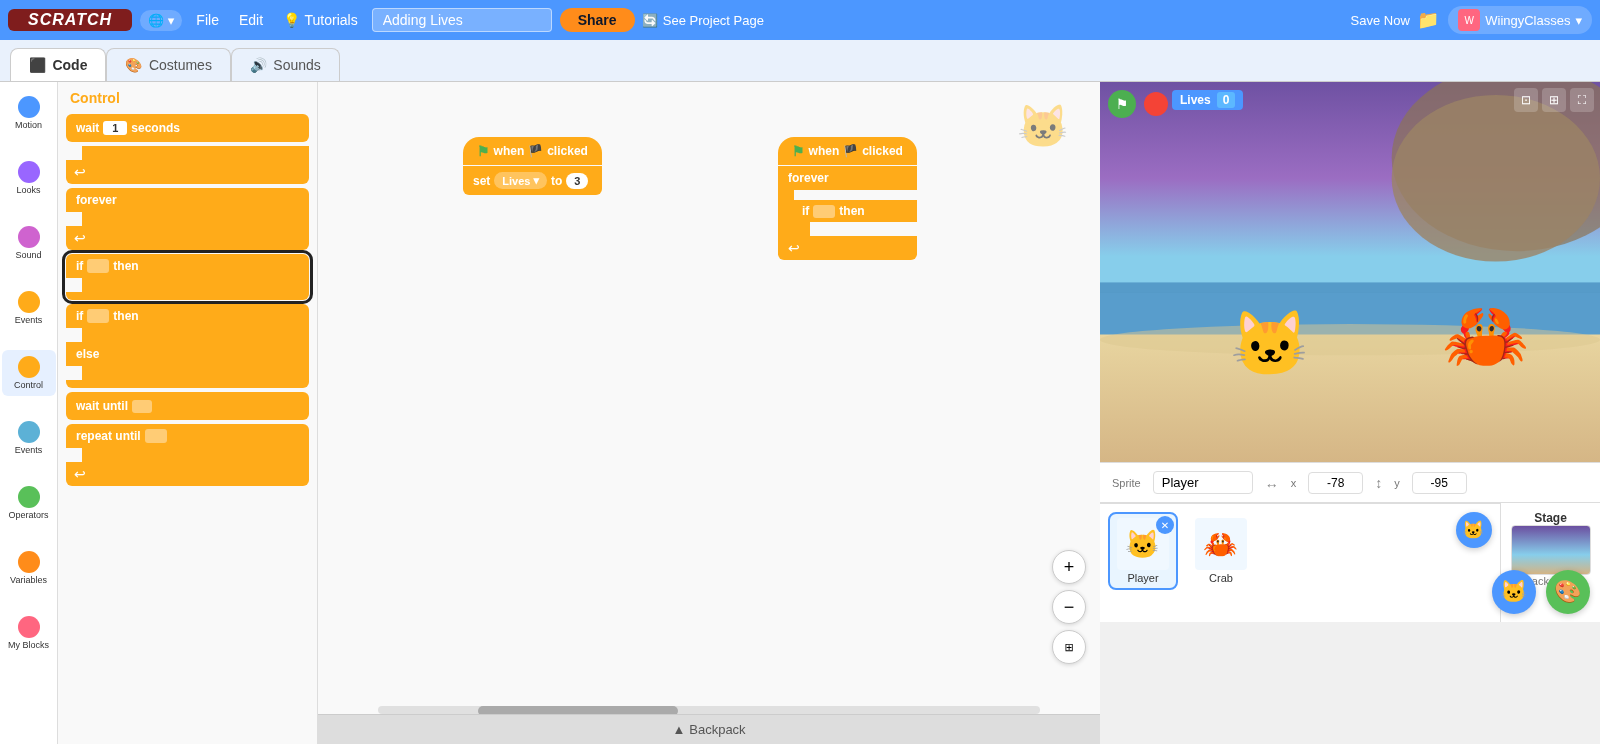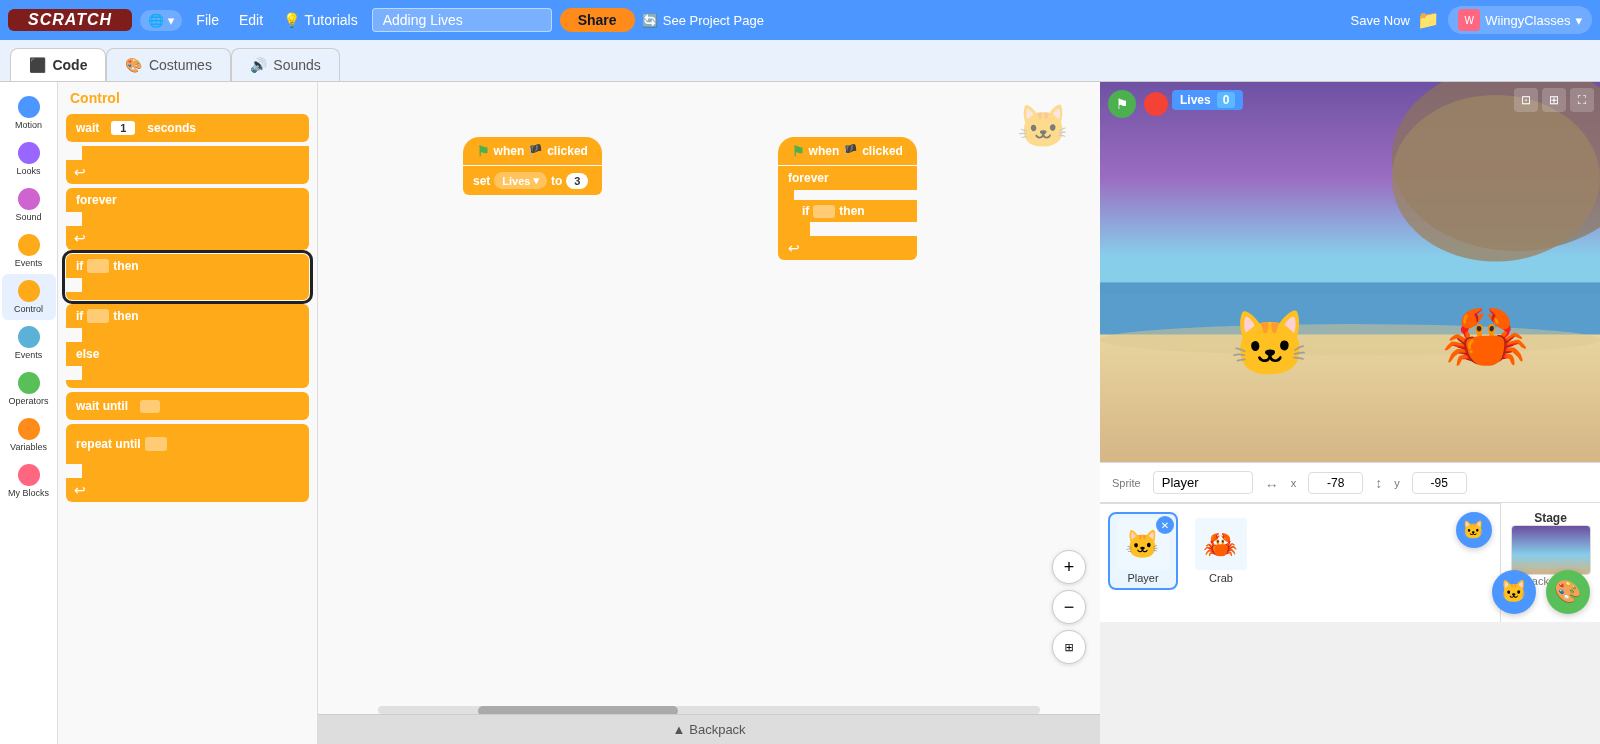--- a/index.html
+++ b/index.html
@@ -146,21 +146,21 @@
     }
 
     
     #categories {
       width: 58px;
       background: white;
       display: flex;
       flex-direction: column;
       align-items: center;
       padding-top: 8px;
-      gap: 0;
+      gap: 19px;
       border-right: 1px solid #ddd;
       overflow-y: auto;
     }
     .cat-item {
       display: flex;
       flex-direction: column;
       align-items: center;
       gap: 2px;
       padding: 6px 4px;
       border-radius: 6px;
@@ -199,21 +199,21 @@
       background: #ffab19;
       border-radius: 6px;
       padding: 6px 10px;
       margin-bottom: 4px;
       color: white;
       font-size: 12px;
       font-weight: 600;
       cursor: pointer;
       display: flex;
       align-items: center;
-      gap: 12px;
+      gap: 4px;
       min-height: 28px;
       position: relative;
     }
     .block-input {
       background: white;
       border-radius: 3px;
       color: #333;
       padding: 1px 5px;
       font-size: 11px;
       min-width: 24px;
@@ -621,21 +621,21 @@
       <div style="background:#ffab19;margin-left:16px;height:14px;"></div>
       <div style="background:#ffab19;border-radius:0 0 6px 6px;padding:4px 8px;"></div>
     </div>
 
     <div class="block">
       <span>wait until</span>
       <span style="width:20px;height:13px;background:rgba(255,255,255,0.4);border-radius:3px;display:inline-block;"></span>
     </div>
 
     <div style="margin-bottom:4px;">
-      <div style="background:#ffab19;border-radius:6px 6px 0 0;padding:13px 10px;color:white;font-size:12px;font-weight:600;display:flex;align-items:center;gap:4px;">
+      <div style="background:#ffab19;border-radius:6px 6px 0 0;padding:5px 10px;color:white;font-size:12px;font-weight:600;display:flex;align-items:center;gap:4px;">
         <span>repeat until</span>
         <span style="width:22px;height:14px;background:rgba(255,255,255,0.4);border-radius:3px;display:inline-block;"></span>
       </div>
       <div style="background:#ffab19;margin-left:16px;height:14px;"></div>
       <div style="background:#ffab19;border-radius:0 0 6px 6px;padding:4px 8px;display:flex;align-items:center;">
         <span style="color:white;font-size:14px;">↩</span>
       </div>
     </div>
   </div>
 

